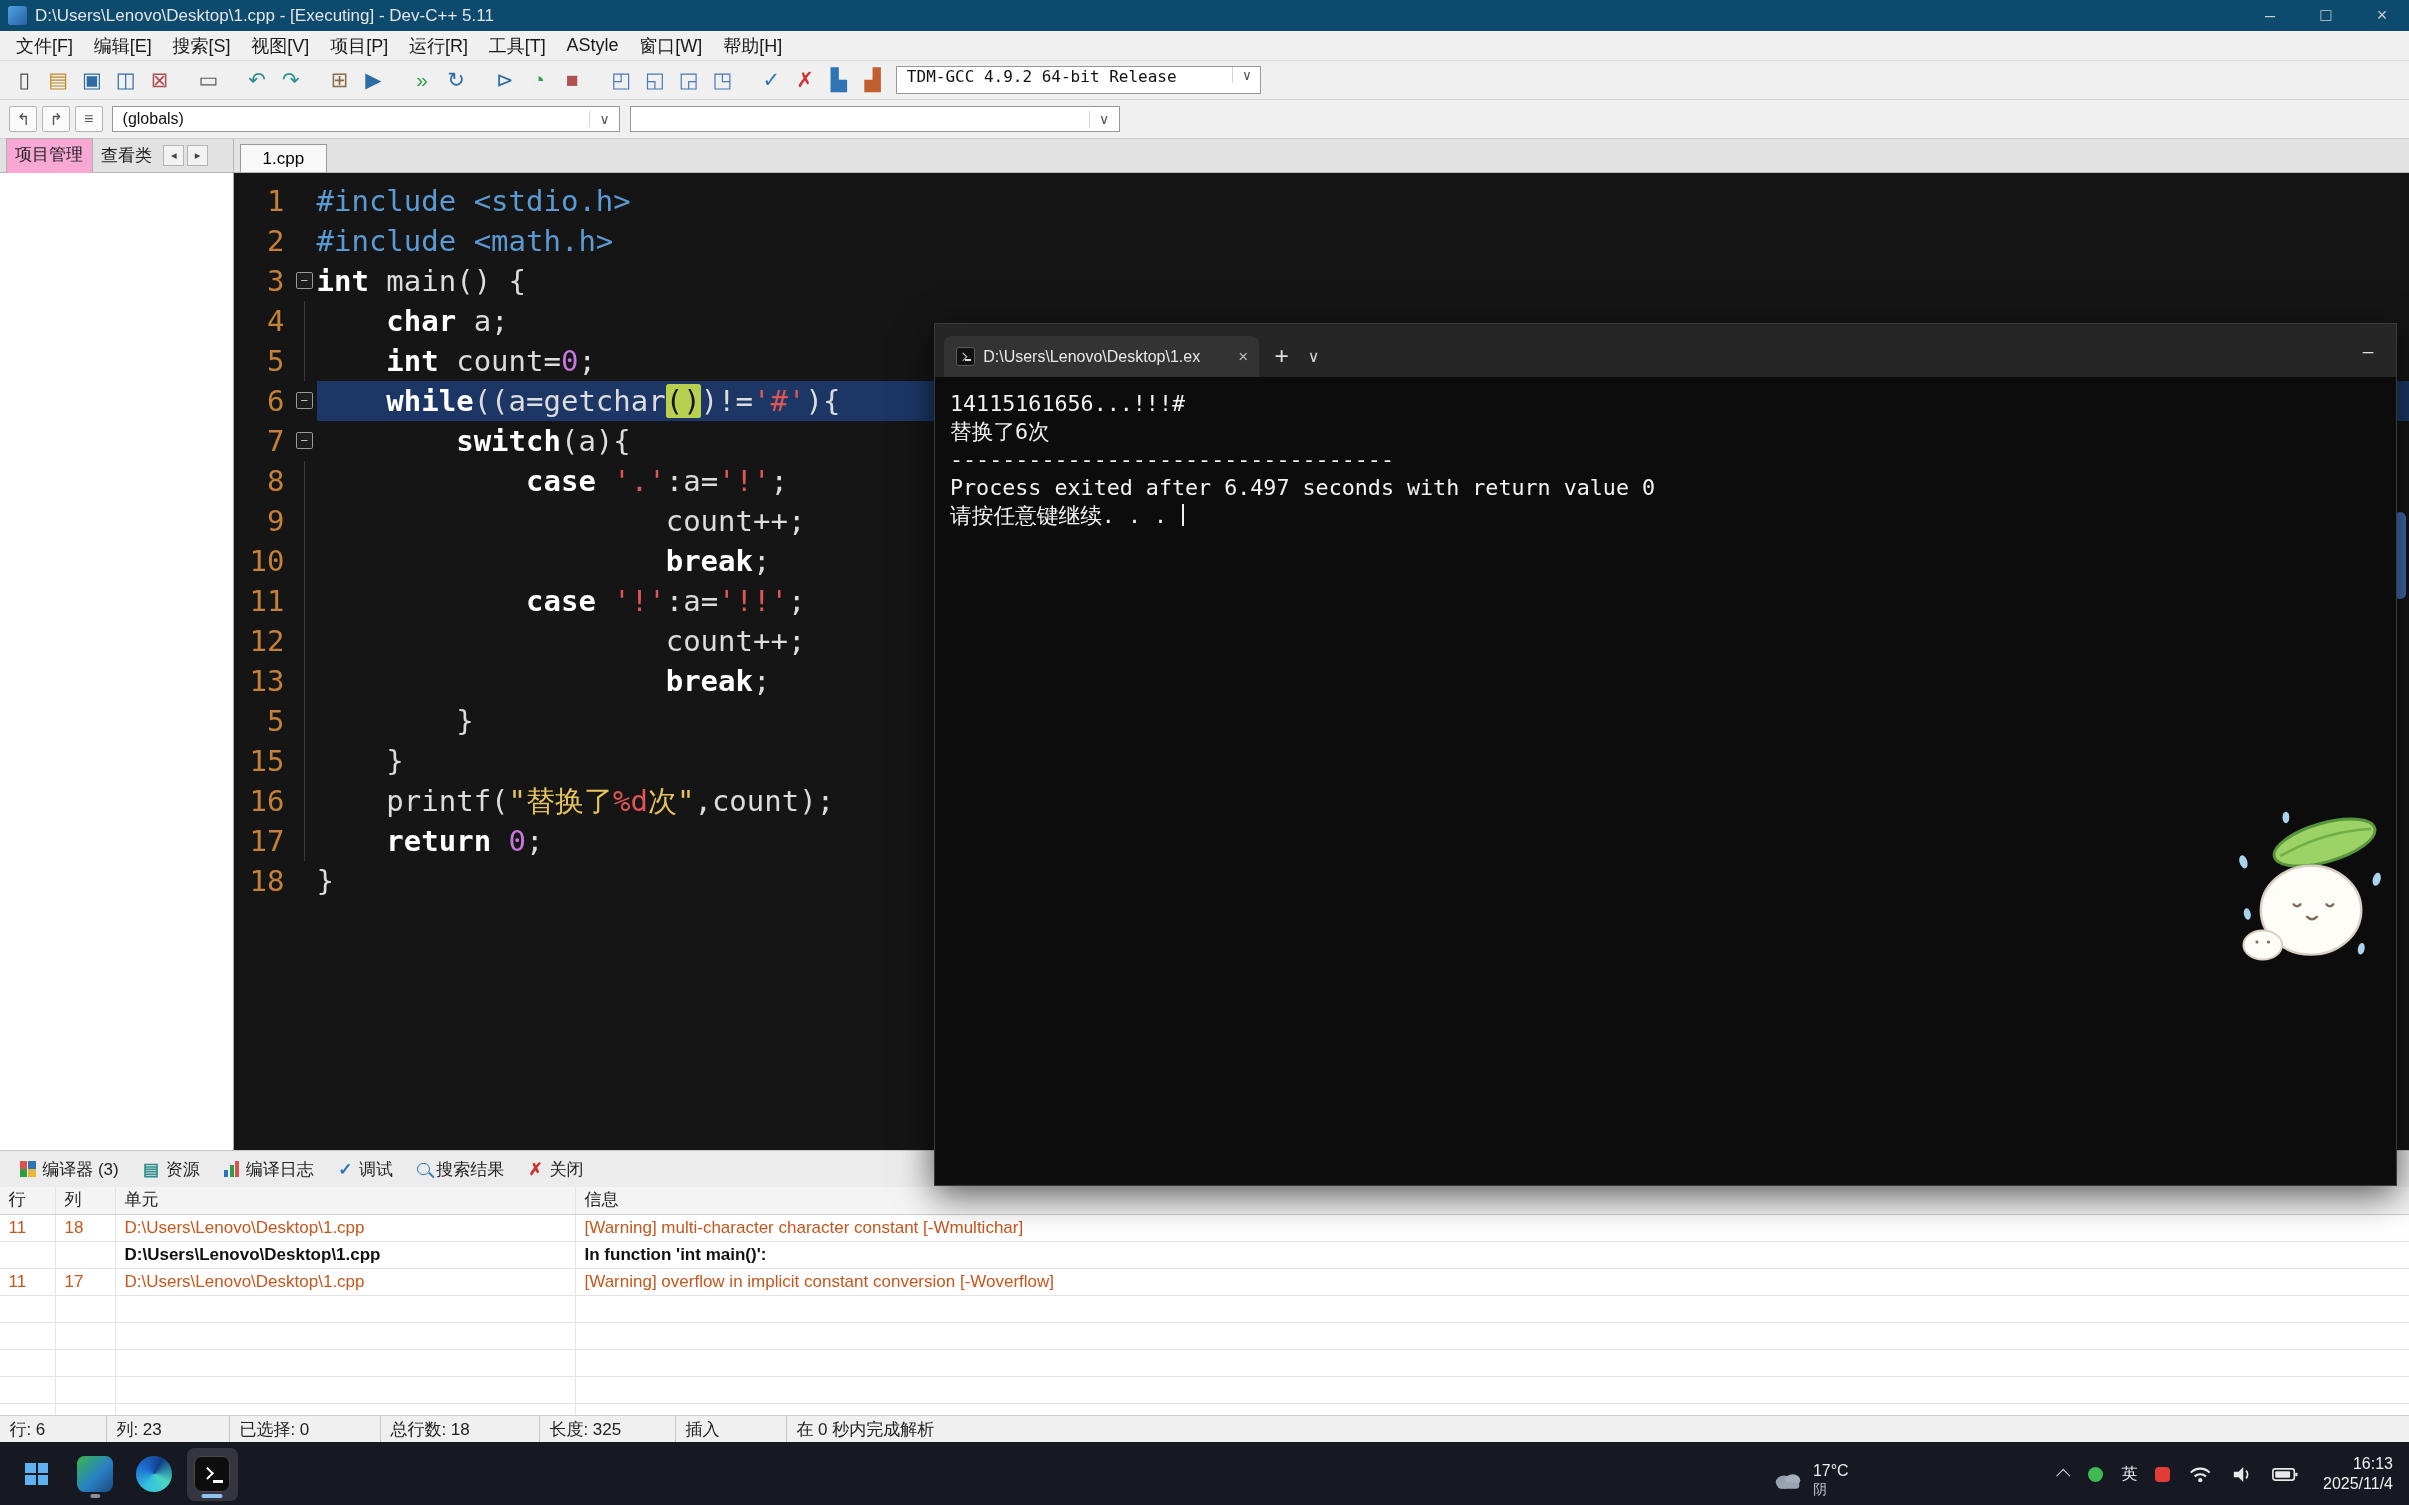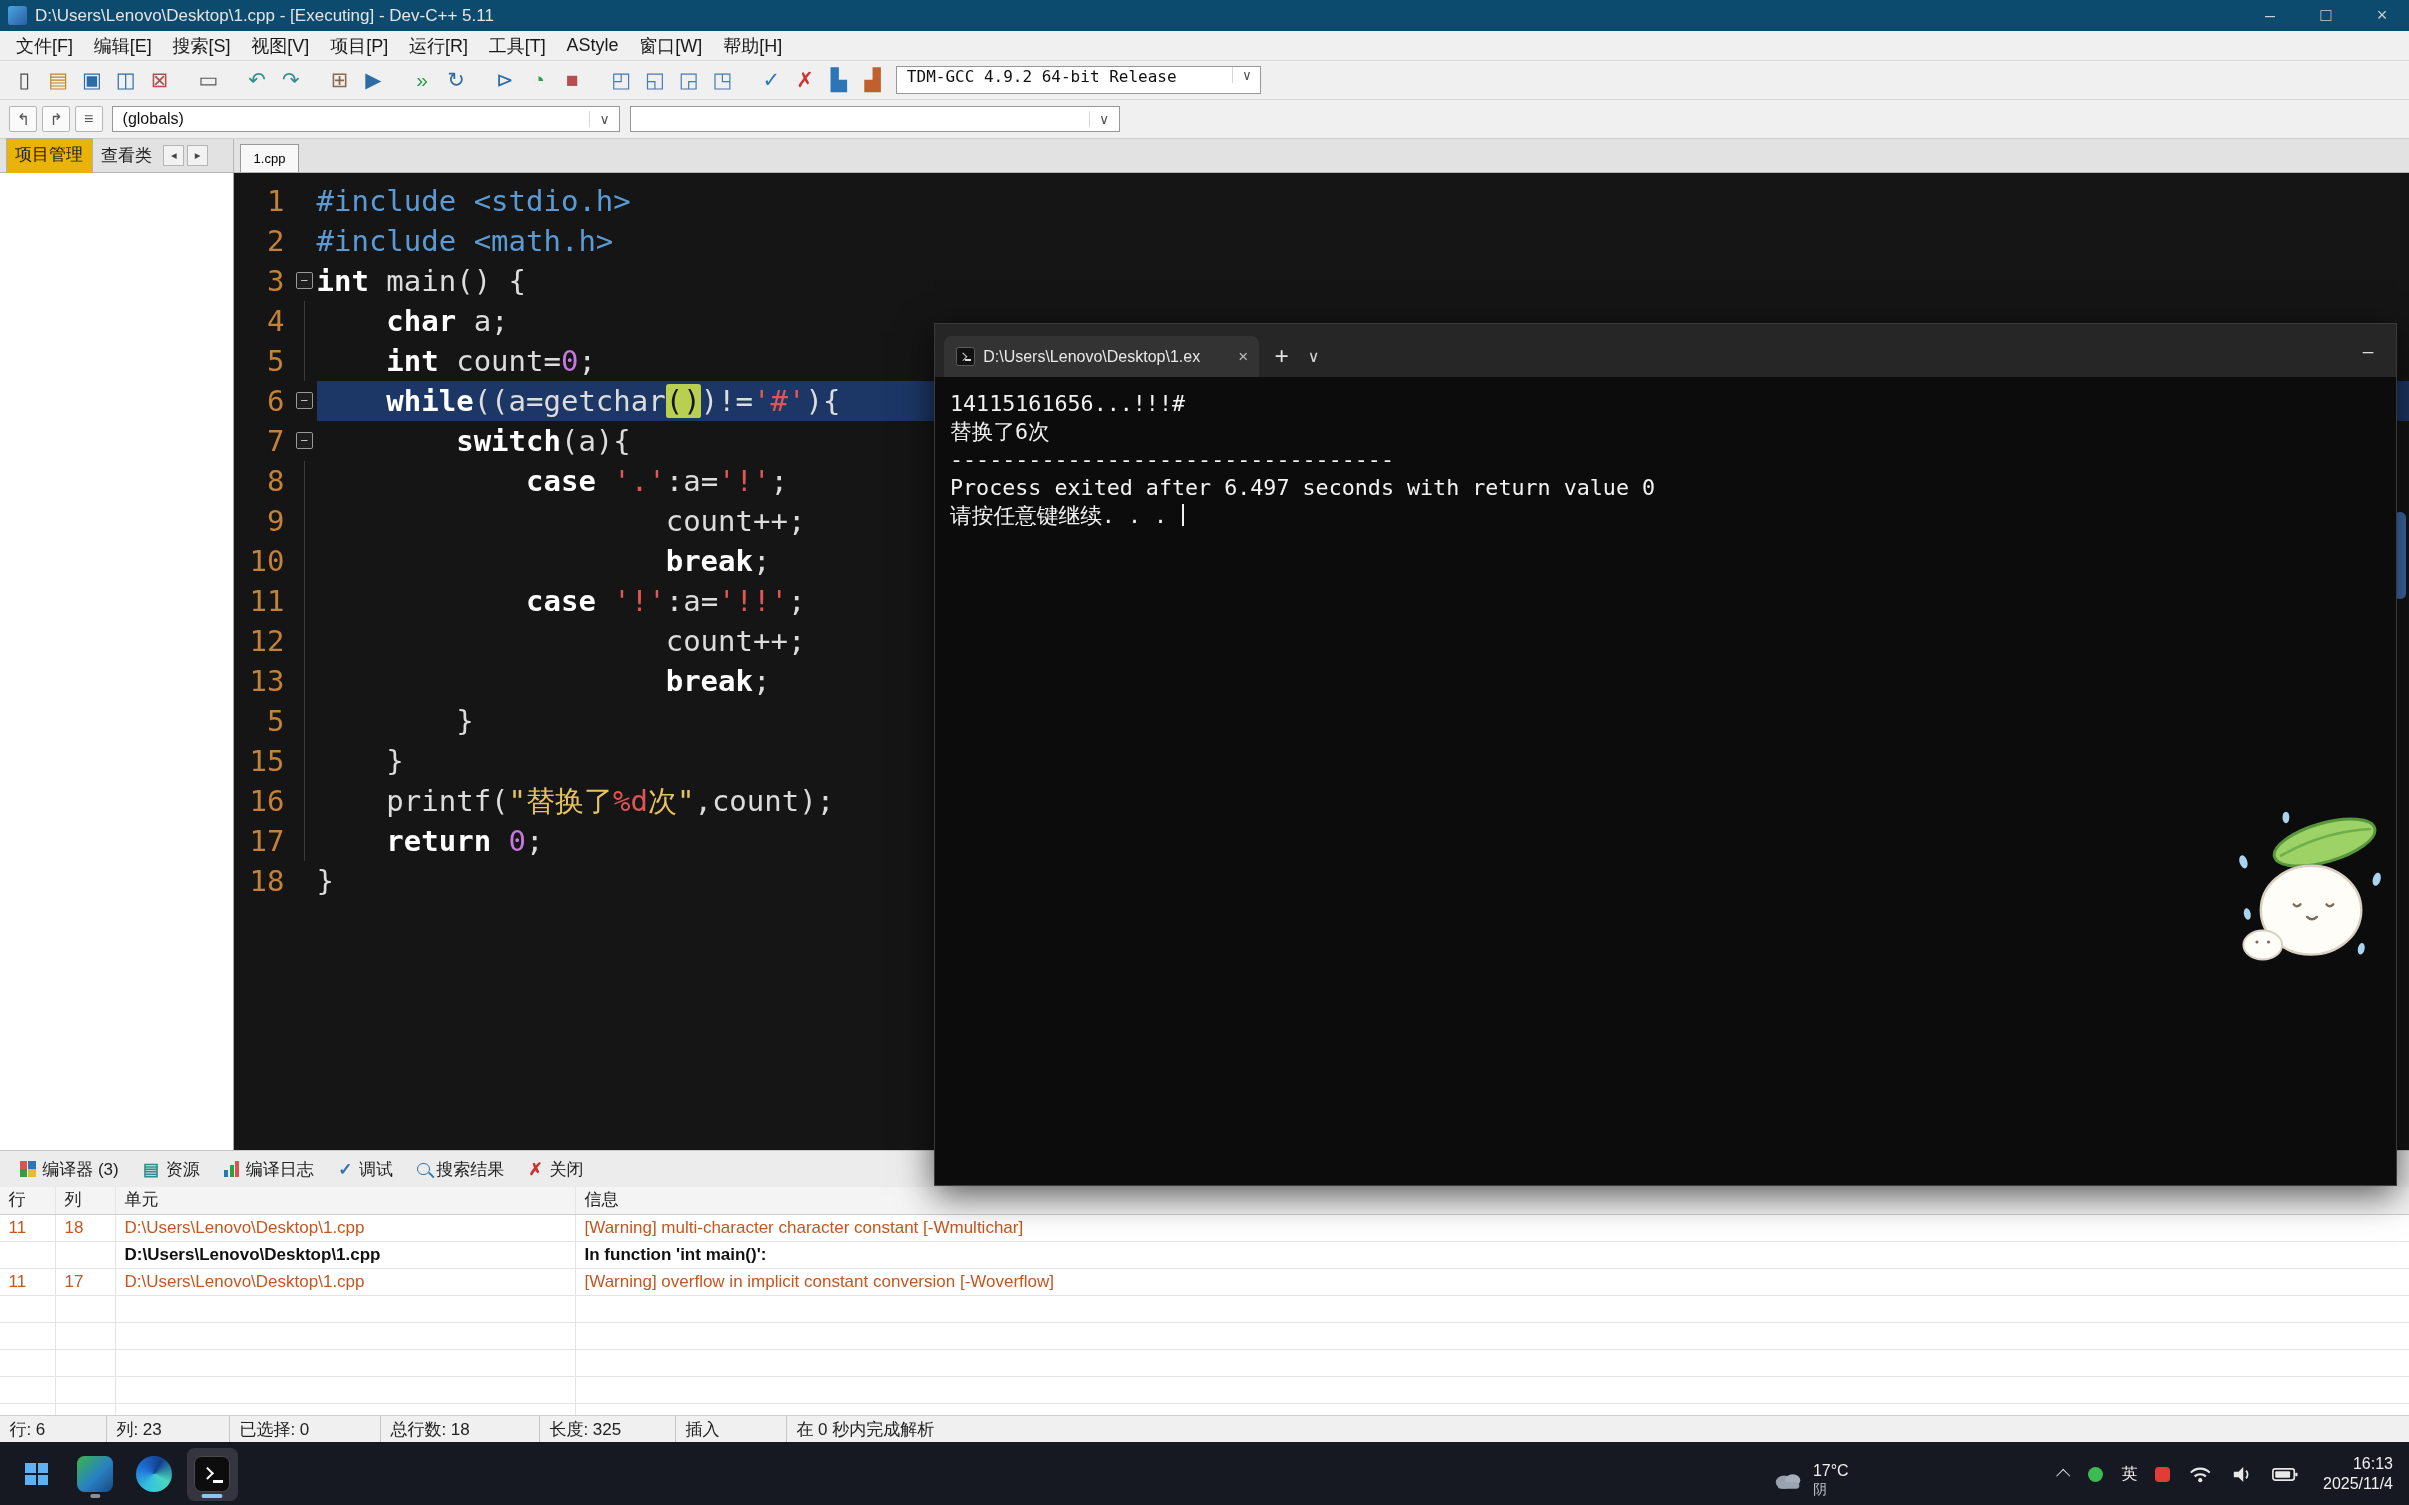--- a/index.html
+++ b/index.html
@@ -30,23 +30,23 @@
   .nav-btns{display:flex;align-items:center;gap:4.7px;margin-right:9.4px}
   .nav-btn{width:28px;height:26px;border:0.9px solid #b5b5b5;background:#fafafa;display:flex;align-items:center;justify-content:center;font-size:16px;color:#555;border-radius:1.9px}
   .nav-select{height:26px;background:#fff;border:0.9px solid #979797;display:flex;align-items:center;padding:0 9.4px;font-size:16px;color:#111;margin-right:9.4px}
   .nav-select.sel1{width:508px}
   .nav-select.sel2{width:490px}
 
   
   .tabrow{height:34px;background:#e2e2e2;border-bottom:0.9px solid #b5b5b5;display:flex;align-items:flex-end}
   .left-tabs{width:234px;height:100%;display:flex;align-items:center;border-right:0.9px solid #b5b5b5;font-size:17px;color:#222;padding-left:5.6px}
   .ptab{padding:3.8px 8.5px}
-  .ptab.active{background:#eab308;border:0.9px solid #b0b0b0;border-bottom:none;padding-bottom:7.5px;margin-bottom:-0.9px}
+  .ptab.active{background:#f9a8d4;border:0.9px solid #b0b0b0;border-bottom:none;padding-bottom:7.5px;margin-bottom:-0.9px}
   .arr{width:21px;height:21px;border:0.9px solid #b5b5b5;background:#f2f2f2;display:flex;align-items:center;justify-content:center;font-size:11.3px;color:#444;margin-left:2.8px}
-  .etab{height:28px;margin-left:5.6px;background:#f8f8f8;border:0.9px solid #9a9a9a;border-bottom:none;display:flex;align-items:center;padding:0 13px;font-size:13px;color:#000}
+  .etab{height:28px;margin-left:5.6px;background:#f8f8f8;border:0.9px solid #9a9a9a;border-bottom:none;display:flex;align-items:center;padding:0 22px;font-size:17px;color:#000}
 
   
   .main{height:977px;display:flex}
   .leftpanel{width:234px;background:#fff;border-right:0.9px solid #a8a8a8}
   .editor{flex:1;background:#151515;position:relative;overflow:hidden}
   .elines{padding-top:7.5px}
   .eline{display:flex;height:40px;line-height:40px}
   .lnum{width:58px;text-align:right;padding-right:7.5px;color:#c4813a;font:29px/40px "DejaVu Sans Mono",monospace}
   .lfold{width:24.5px;display:flex;align-items:center;justify-content:center}
   .foldbox{width:17px;height:17px;border:0.9px solid #9a9a9a;background:#1d1d1d;color:#d0d0d0;font-size:13px;line-height:15px;text-align:center;border-radius:1.9px}

